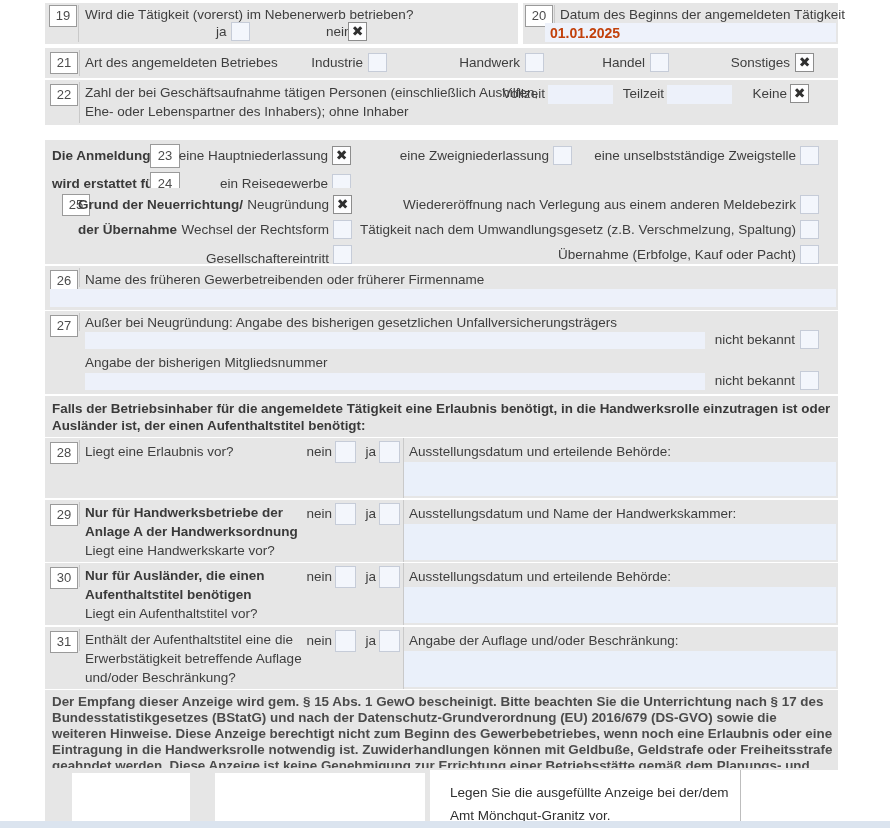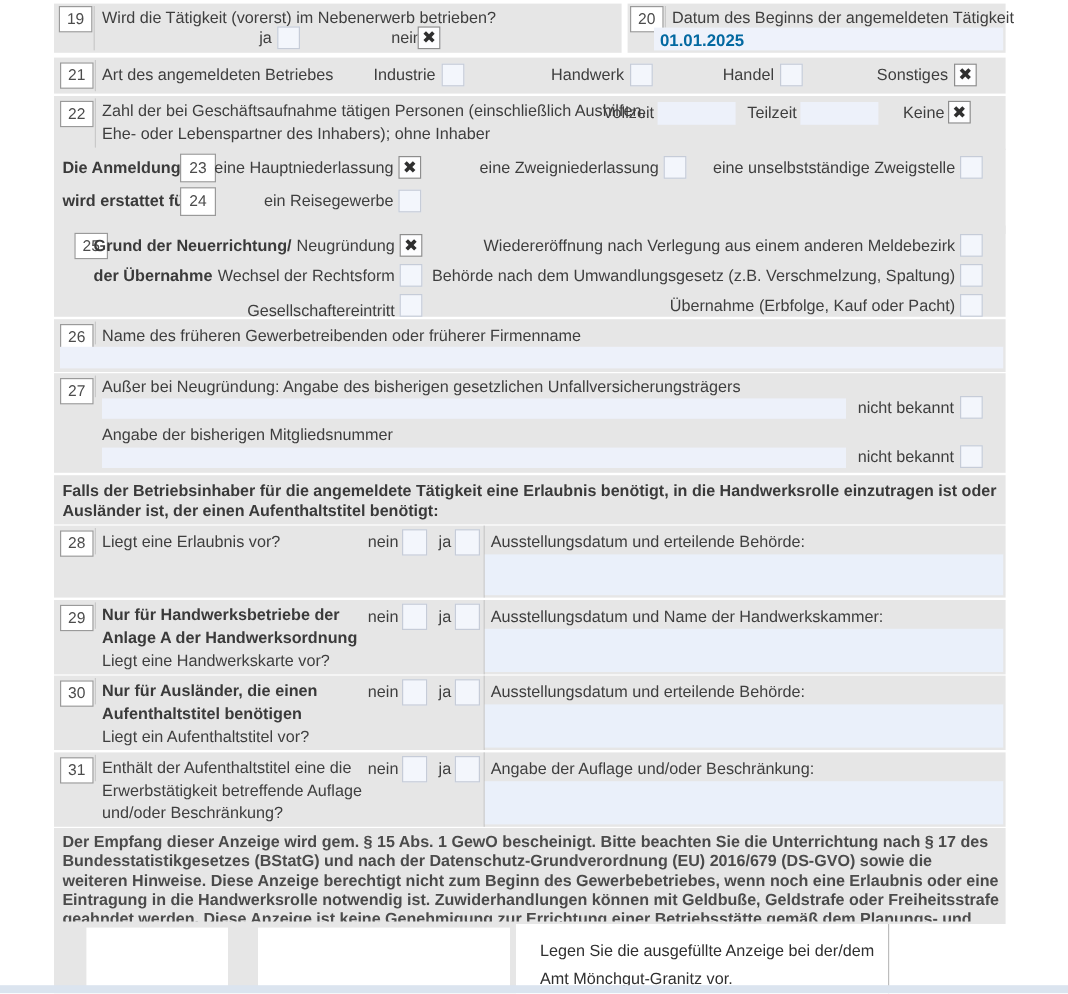--- a/index.html
+++ b/index.html
@@ -10,21 +10,21 @@
           font-size:13px;color:#4c4c4c;text-align:center;line-height:20px;box-sizing:content-box;}
   .numbox.big{width:28px;height:22px;line-height:22px;}
   .vline{position:absolute;width:1px;background:#c9c9c9;}
   .lbl{position:absolute;font-size:13.5px;color:#3e3e3e;white-space:nowrap;}
   .bold{font-weight:bold;color:#3a3a3a;}
   .cb{position:absolute;width:19px;height:19px;background:#f3f6fc;border:1px solid #c6ccd8;box-sizing:border-box;cursor:pointer;}
   .cb.lg{width:21px;height:22px;}
   .cb.checked{background:#fdfdfe;border-color:#8d8d8d;}
   .cb .x{display:block;text-align:center;font-size:14px;font-weight:bold;color:#2f2f2f;line-height:17px;}
   .field{position:absolute;background:#edf1fa;border:0;outline:0;font-family:inherit;font-size:13.5px;
-         color:#0369a1;padding:0 5px;box-sizing:border-box;height:18px;}
+         color:#c2410c;padding:0 5px;box-sizing:border-box;height:18px;}
   .field.datefield{background:#eef2fb;font-weight:bold;font-size:14px;height:19px;}
   .bluearea{position:absolute;background:#eaf0fa;cursor:text;}
   .para{position:absolute;font-size:13.4px;font-weight:bold;color:#4b4b4b;line-height:16px;overflow:hidden;}
   .whitebox{position:absolute;background:#ffffff;}
   .band{position:absolute;left:0;top:821px;width:890px;height:7px;background:#dbe4ef;}
 </style>
 </head>
 <body>
 
 <div class="page">
@@ -72,21 +72,21 @@
     <div class="lbl" style="right:293px;top:6px;">Vollzeit</div>
     <input class="field" style="left: 503px; top: 5px; width: 65px; height: 19px;">
     <div class="lbl" style="right:174px;top:6px;">Teilzeit</div>
     <input class="field" style="left: 622px; top: 5px; width: 65px; height: 19px;">
     <div class="lbl" style="right:51px;top:6px;">Keine</div>
     <span class="cb checked" style="left:745px;top:4px;">
         <span class="x">✖</span>
       </span>
   </div>
 
-  <div class="row" style="top:124px;height:71px;">
+  <div class="row" style="top:140px;height:71px;">
     <div class="lbl bold" style="left:7px;top:8px;">Die Anmeldung</div>
     <div class="lbl bold" style="left:7px;top:36px;">wird erstattet für</div>
     <div class="numbox big" style="left:105px;top:4px;">23</div>
     <div class="numbox big" style="left:105px;top:32px;">24</div>
     <div class="lbl" style="right:510px;top:8px;">eine Hauptniederlassung</div>
     <span class="cb checked" style="left:287px;top:6px;">
         <span class="x">✖</span>
       </span>
     <div class="lbl" style="right:289px;top:8px;">eine Zweigniederlassung</div>
     <span class="cb" style="left:508px;top:6px;"></span>
@@ -101,21 +101,21 @@
     <div class="lbl bold" style="left:33px;top:9px;">Grund der Neuerrichtung/</div>
     <div class="lbl bold" style="left:33px;top:34px;">der Übernahme</div>
     <div class="lbl" style="right:509px;top:9px;">Neugründung</div>
     <span class="cb checked" style="left:288px;top:7px;">
         <span class="x">✖</span>
       </span>
     <div class="lbl" style="right:42px;top:9px;">Wiedereröffnung nach Verlegung aus einem anderen Meldebezirk</div>
     <span class="cb" style="left:755px;top:7px;"></span>
     <div class="lbl" style="right:509px;top:34px;">Wechsel der Rechtsform</div>
     <span class="cb" style="left:288px;top:32px;"></span>
-    <div class="lbl" style="right:42px;top:34px;">Behörde nach dem Umwandlungsgesetz (z.B. Verschmelzung, Spaltung)</div>
+    <div class="lbl" style="right:42px;top:34px;">Tätigkeit nach dem Umwandlungsgesetz (z.B. Verschmelzung, Spaltung)</div>
     <span class="cb" style="left:755px;top:32px;"></span>
     <div class="lbl" style="right:509px;top:63px;">Gesellschaftereintritt</div>
     <span class="cb" style="left:288px;top:57px;"></span>
     <div class="lbl" style="right:42px;top:59px;">Übernahme (Erbfolge, Kauf oder Pacht)</div>
     <span class="cb" style="left:755px;top:57px;"></span>
   </div>
 
   <div class="row" style="top:266px;height:44px;">
     <div class="numbox" style="left:5px;top:4px;">26</div>
     <div class="vline" style="left:34px;top:2px;height:19px;"></div>

